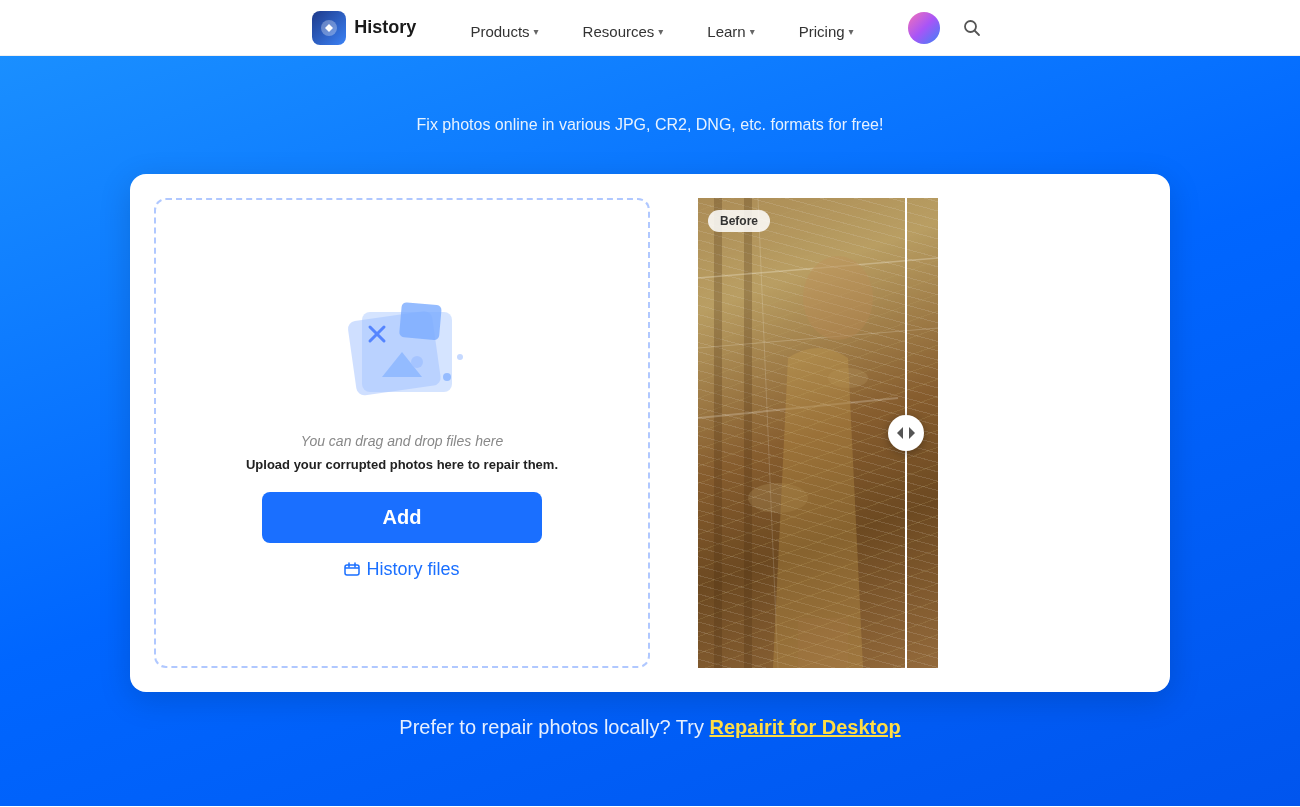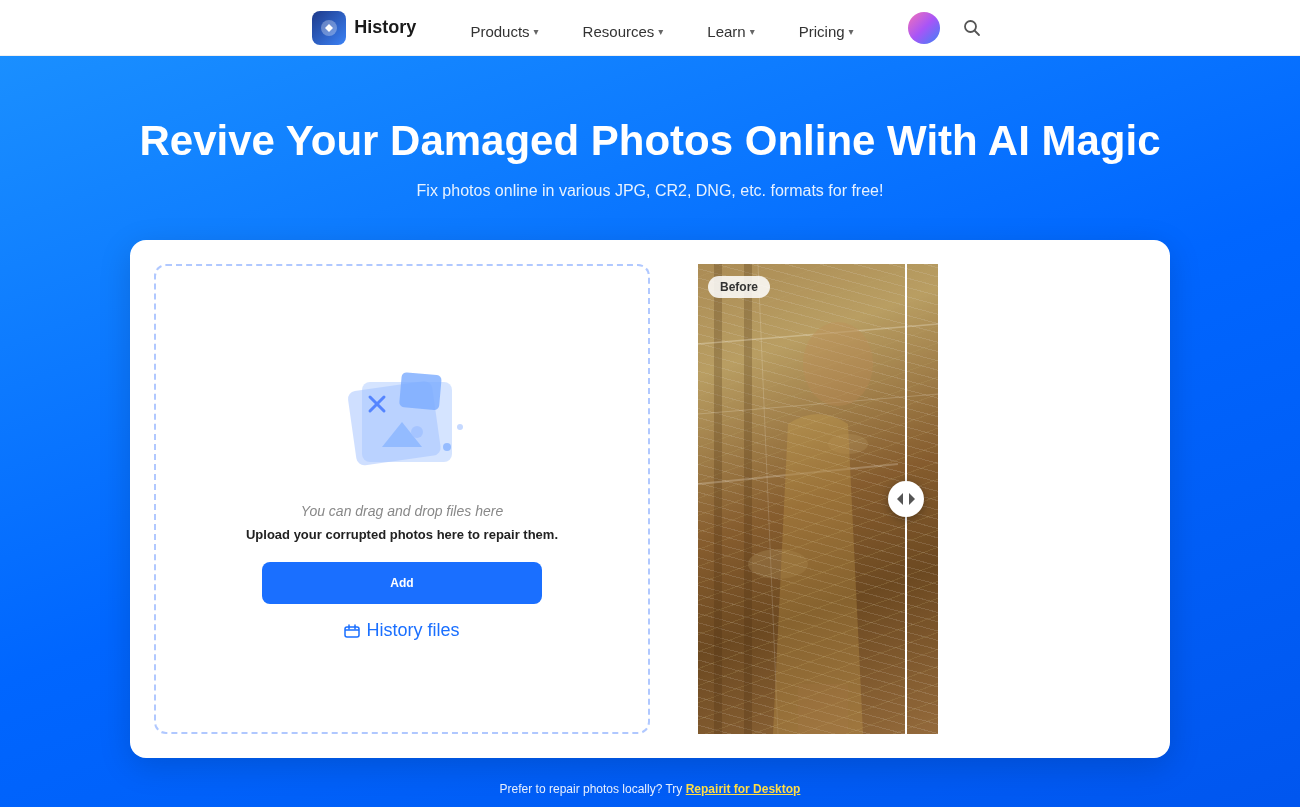--- a/index.html
+++ b/index.html
@@ -143,21 +143,21 @@
       margin-bottom: 20px;
       text-align: center;
     }
     .add-btn {
       background: #1a6fff;
       color: #fff;
       border: none;
       border-radius: 8px;
       padding: 14px 0;
       width: 280px;
-      font-size: 12px;
+      font-size: 20px;
       font-weight: 600;
       cursor: pointer;
       margin-bottom: 16px;
     }
     .history-link {
       display: flex;
       align-items: center;
       gap: 6px;
       color: #1a6fff;
       font-size: 18px;
@@ -253,21 +253,21 @@
       justify-content: center;
       cursor: ew-resize;
       font-size: 14px;
       color: #555;
     }
 
     
     .footer-text {
       text-align: center;
       margin-top: 24px;
-      font-size: 12px;
+      font-size: 20px;
       color: rgba(255,255,255,0.9);
     }
     .footer-link {
       color: #ffdd44;
       font-weight: 600;
       text-decoration: underline;
       cursor: pointer;
     }
 
     
@@ -316,21 +316,20 @@
         <svg width="18" height="18" viewBox="0 0 18 18" fill="none">
           <circle cx="7.5" cy="7.5" r="5.5" stroke="#555" stroke-width="1.8"></circle>
           <line x1="11.5" y1="11.5" x2="16" y2="16" stroke="#555" stroke-width="1.8" stroke-linecap="round"></line>
         </svg>
       </div>
     </div>
   </div>
 </nav>
 
 <section class="hero">
-  <h1 class="hero-title">Revive Your Damaged Photos Online With AI Magic</h1>
   <p class="hero-subtitle">Fix photos online in various JPG, CR2, DNG, etc. formats for free!</p>
 
   <div class="main-card">
 
     <div class="upload-area">
 
       <div class="illus-wrap">
         <svg width="180" height="130" viewBox="0 0 180 130" fill="none" xmlns="http://www.w3.org/2000/svg">
 
           <rect x="50" y="25" width="90" height="80" rx="8" fill="#c3d8ff" opacity="0.7"></rect>

